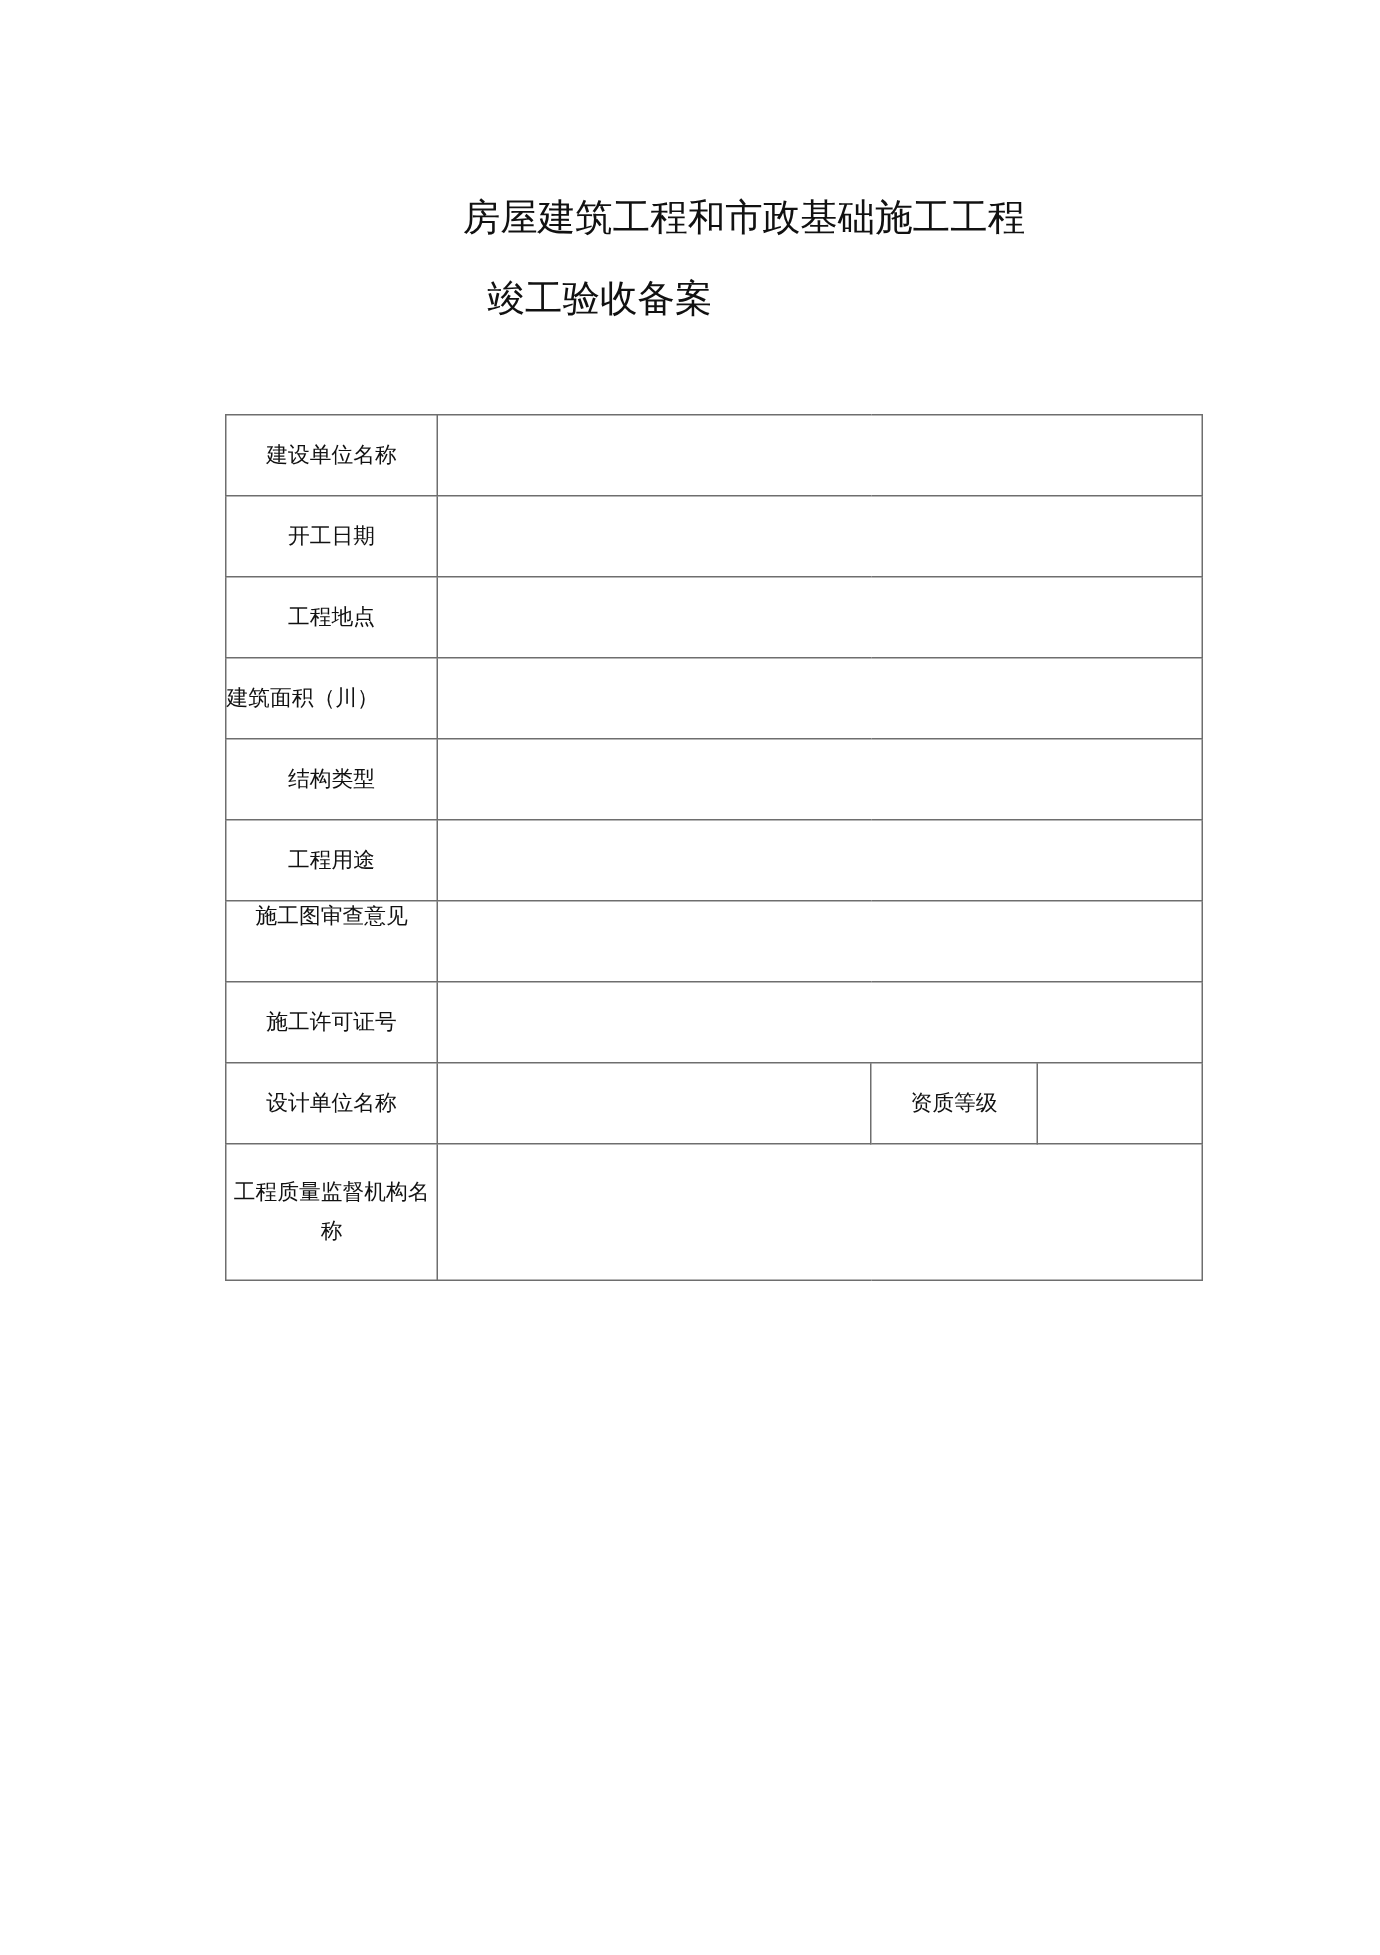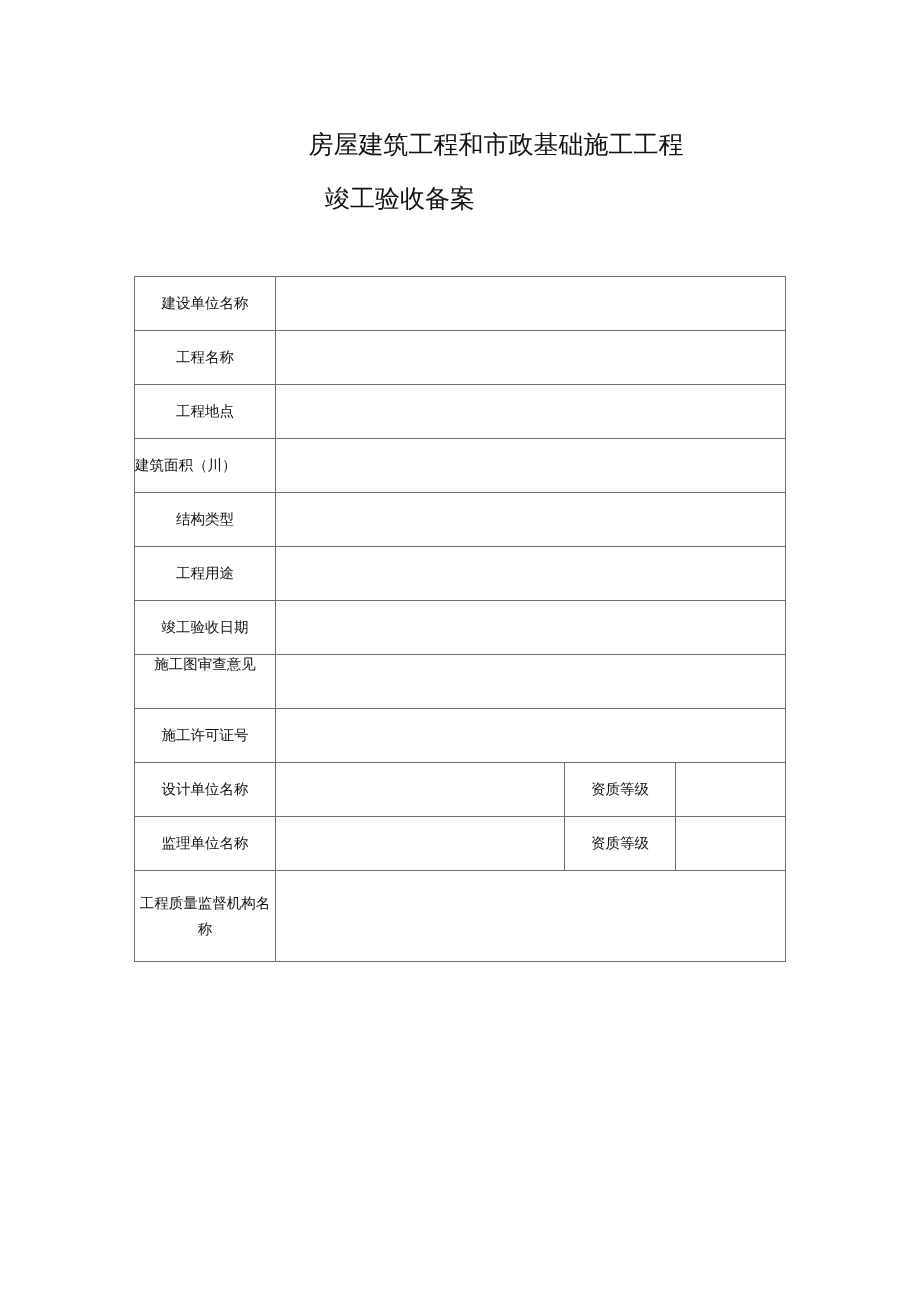--- a/index.html
+++ b/index.html
@@ -1,19 +1,19 @@
 <!DOCTYPE html>
 <html><head>
 <meta charset="utf-8">
 <style>
   html, body { margin: 0; padding: 0; background: #ffffff; }
   body { width: 920px; height: 1303px; position: relative; font-family: "DejaVu Sans", "Liberation Sans", sans-serif; color: #111; }
   .title1 { position: absolute; top: 128px; left: 0; width: 920px; text-align: center; font-size: 25px; letter-spacing: 0px; margin-left: 36px; }
   .title2 { position: absolute; top: 182px; left: 0; width: 800px; text-align: center; font-size: 25px; }
-  table.form { position: absolute; top: 276px; left: 134px; width: 651px; border-collapse: collapse; table-layout: fixed; }
+  table.form { position: absolute; top: 276px; left: 150px; width: 651px; border-collapse: collapse; table-layout: fixed; }
   table.form td { border: 1px solid #6e6e6e; font-size: 14.5px; padding: 0; }
   td.lbl { width: 141px; text-align: center; vertical-align: middle; }
   td.val { }
   td.qual { width: 110px; text-align: center; }
   td.qualval { width: 107px; }
   tr.r2 { height: 54px; }
   td.topalign { vertical-align: top; padding-top: 4px; }
   tr.last { height: 91px; }
   td.left { text-align: left; padding-left: 2px; margin-left: 17px; }
 </style>
@@ -29,63 +29,53 @@
       <col style="width:289px">
       <col style="width:111px">
       <col style="width:110px">
   </colgroup>
   <tbody>
       <tr class="r2">
     <td class="lbl">建设单位名称</td>
     <td class="val" colspan="3"></td>
   </tr>
   <tr class="r2">
-    <td class="lbl">工程名称</td>
+    <td class="lbl">开工日期</td>
     <td class="val" colspan="3"></td>
   </tr>
   <tr class="r2">
     <td class="lbl">工程地点</td>
     <td class="val" colspan="3"></td>
   </tr>
   <tr class="r2">
     <td class="lbl left">建筑面积（川）</td>
     <td class="val" colspan="3"></td>
   </tr>
   <tr class="r2">
     <td class="lbl">结构类型</td>
     <td class="val" colspan="3"></td>
   </tr>
   <tr class="r2">
     <td class="lbl">工程用途</td>
     <td class="val" colspan="3"></td>
   </tr>
   <tr class="r2">
-    <td class="lbl">竣工验收日期</td>
-    <td class="val" colspan="3"></td>
-  </tr>
-  <tr class="r2">
     <td class="lbl topalign">施工图审查意见</td>
     <td class="val" colspan="3"></td>
   </tr>
   <tr class="r2">
     <td class="lbl">施工许可证号</td>
     <td class="val" colspan="3"></td>
   </tr>
 
   <tr class="r2">
     <td class="lbl">设计单位名称</td>
     <td class="val"></td>
     <td class="qual">资质等级</td>
     <td class="qualval"></td>
   </tr>
-  <tr class="r2">
-    <td class="lbl">监理单位名称</td>
-    <td class="val"></td>
-    <td class="qual">资质等级</td>
-    <td class="qualval"></td>
-  </tr>
 
   <tr class="last">
     <td class="lbl" style="line-height:26px;">工程质量监督机构名称</td>
     <td class="val" colspan="3"></td>
   </tr>
 </tbody>
   </table>
 
 </body></html>

